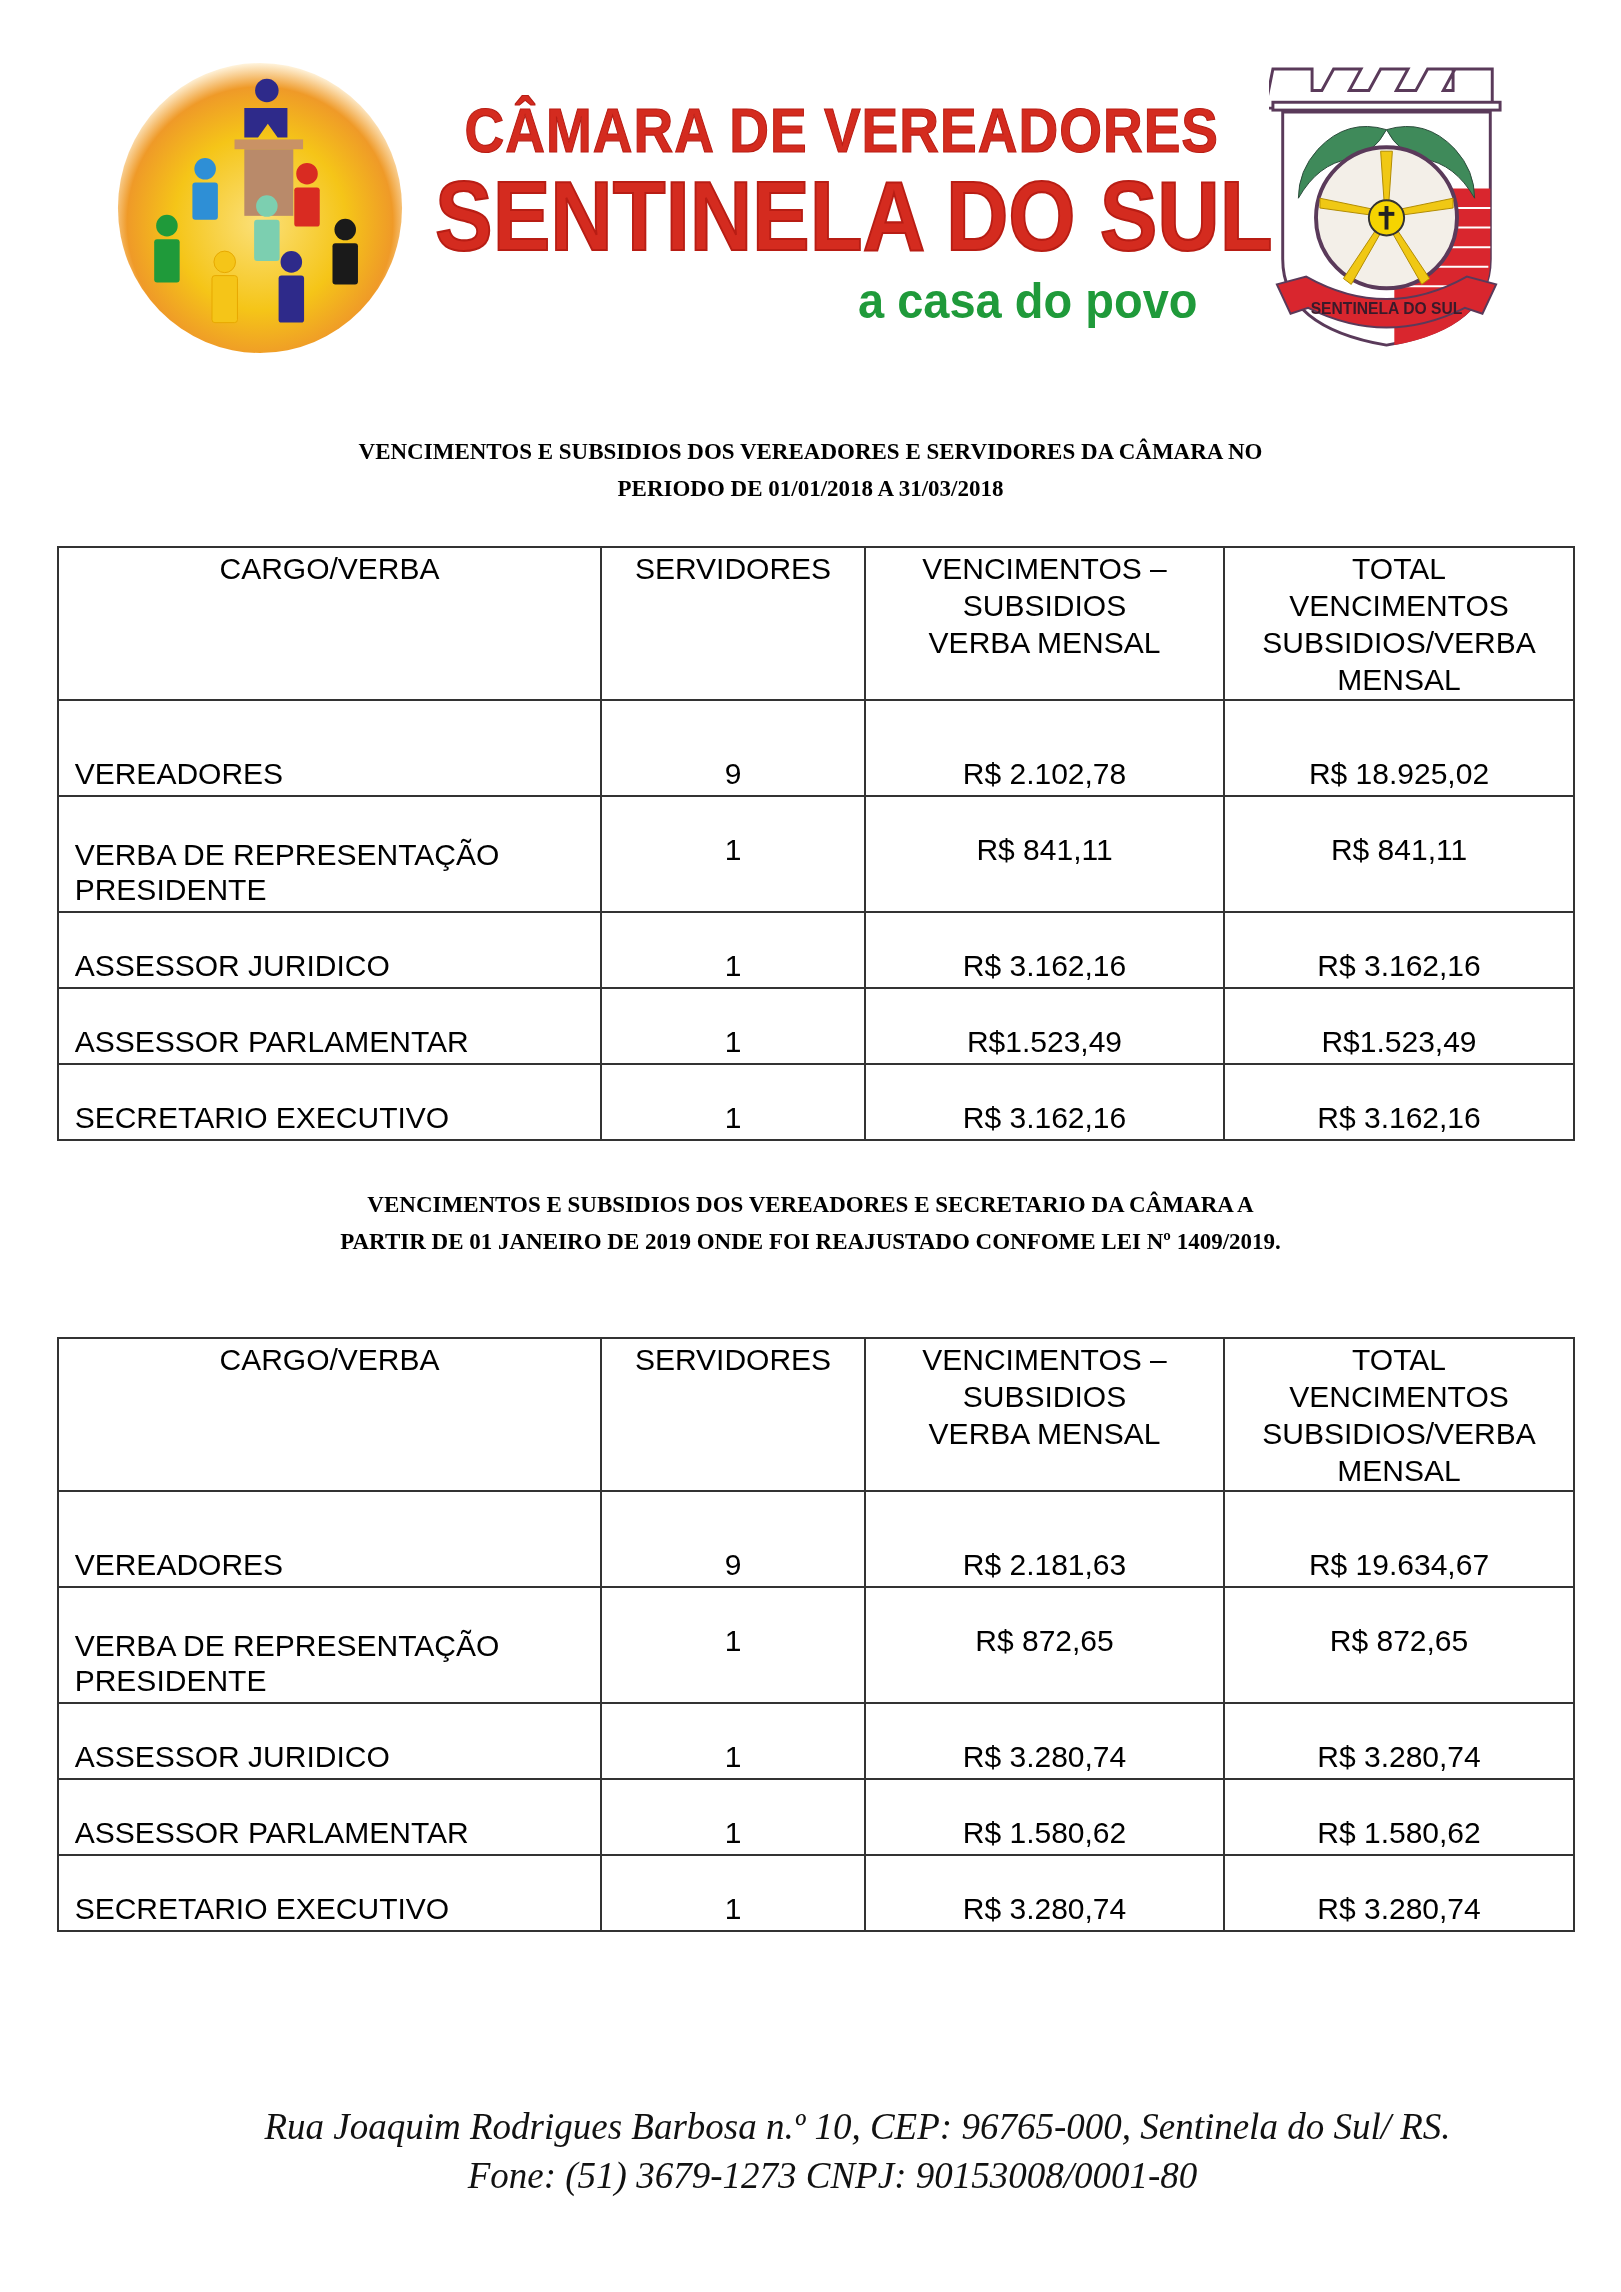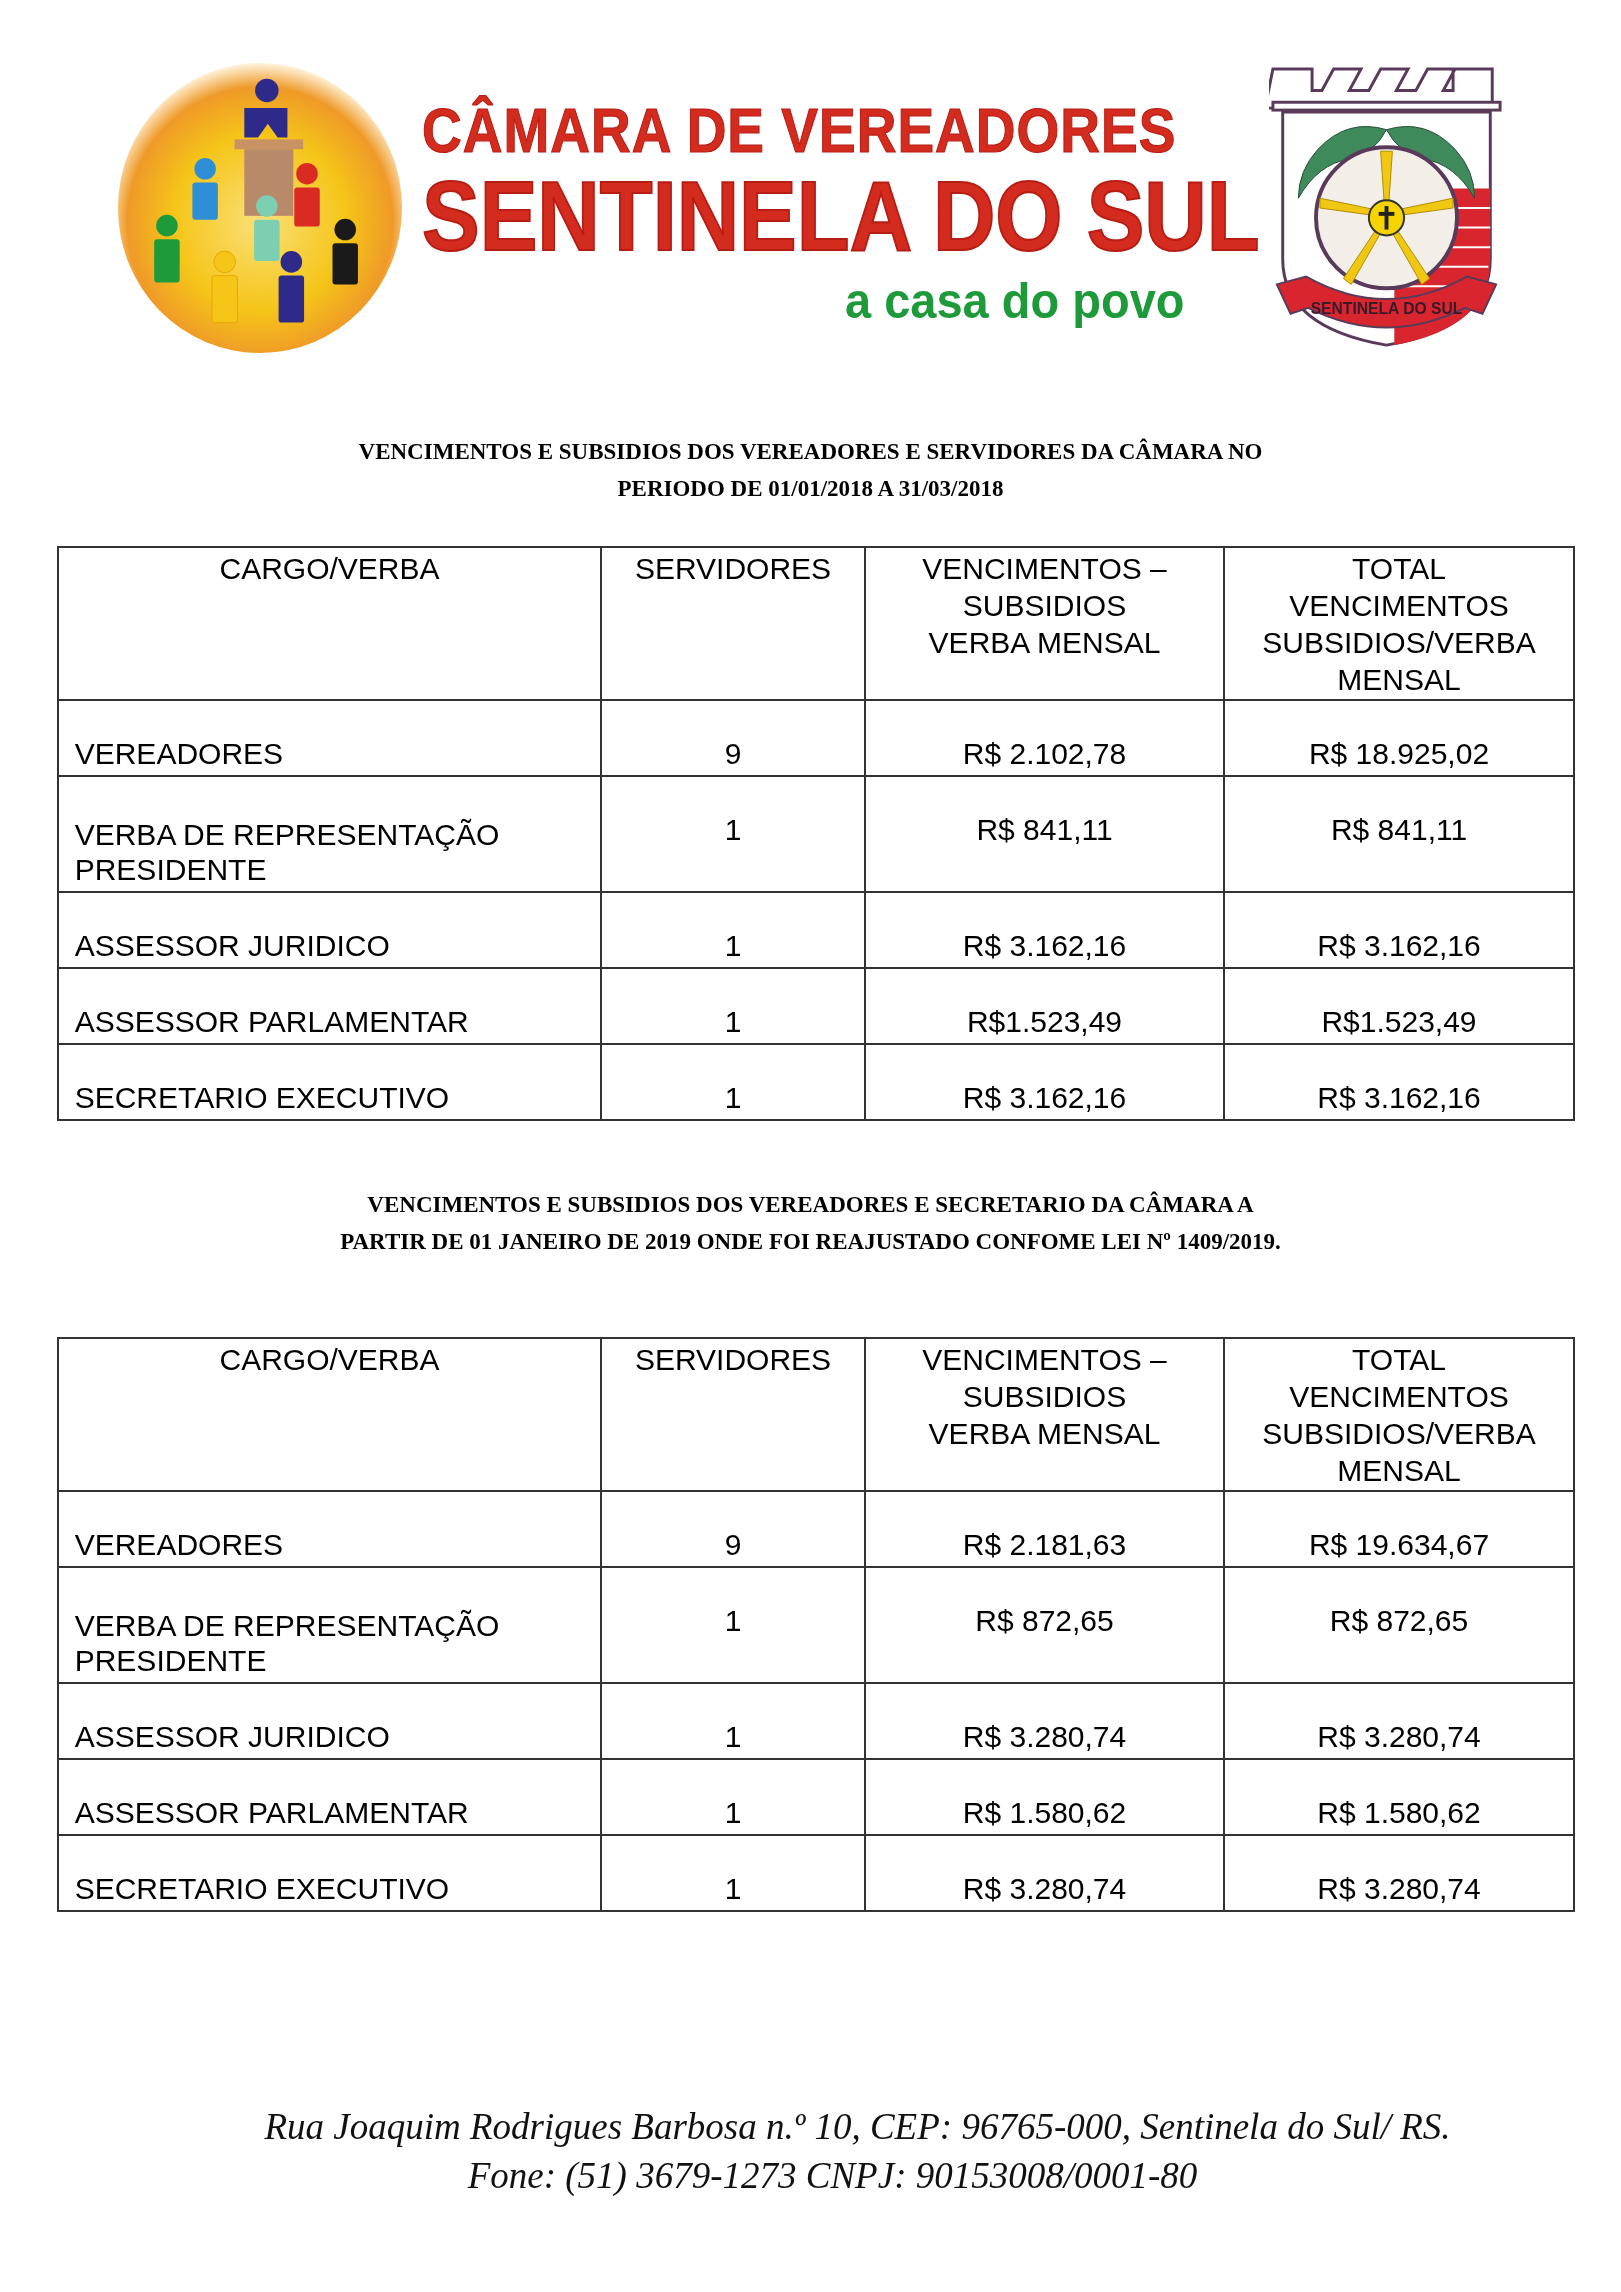--- a/index.html
+++ b/index.html
@@ -1,39 +1,39 @@
 <!DOCTYPE html>
 <html><head>
 <meta charset="utf-8">
 <style>
   html, body { margin: 0; padding: 0; background: #ffffff; }
   body { width: 1621px; height: 2293px; position: relative; overflow: hidden; font-family: "Liberation Sans", sans-serif; color: #000; }
 
   
   .letterhead { position: absolute; left: 0; top: 0; width: 1621px; height: 372px; }
   .logo-left { position: absolute; left: 115px; top: 61px; width: 289px; height: 294px; }
-  .title-block { position: absolute; left: 422px; top: 93px; width: 814px; height: 245px; }
+  .title-block { position: absolute; left: 435px; top: 93px; width: 814px; height: 245px; text-align: right; }
   .title-line1 { position: absolute; left: 0; top: 0; width: 784px; font-family: "Liberation Sans", sans-serif; font-weight: bold; font-size: 55px; letter-spacing: 1px; color: #d42b1f; transform: scaleY(1.15); transform-origin: left top; white-space: nowrap; -webkit-text-stroke: 1px #b81d14; }
   .title-line2 { position: absolute; left: 0; top: 67px; width: 814px; font-family: "Liberation Sans", sans-serif; font-weight: bold; font-size: 94px; color: #d42b1f; transform: scale(0.92, 1.05); transform-origin: left top; white-space: nowrap; letter-spacing: 0px; -webkit-text-stroke: 2px #b81d14; }
   .title-line3 { position: absolute; left: 423px; top: 179px; font-family: "Liberation Sans", sans-serif; font-weight: bold; font-size: 47px; color: #1f9a3a; white-space: nowrap; transform: scaleY(1.05); transform-origin: left top; }
   .crest { position: absolute; left: 1269px; top: 61px; width: 235px; height: 294px; }
 
   
   .heading { position: absolute; left: 0; width: 1621px; text-align: center; font-family: "Liberation Serif", serif; font-weight: bold; font-size: 23px; line-height: 37px; }
   .heading .line { display: block; white-space: nowrap; }
 
   
   .tbl { position: absolute; left: 57px; width: 1515px; border-collapse: collapse; table-layout: fixed; font-family: "Liberation Sans", sans-serif; font-size: 30px; }
   .tbl td, .tbl th { border: 2px solid #333; padding: 0; font-weight: normal; }
   .tbl th { vertical-align: top; text-align: center; line-height: 37px; padding-top: 2px; margin-top: 44px; }
   .tbl td { vertical-align: bottom; line-height: 35px; padding-bottom: 3.9px; }
   .tbl td.cargo { text-align: left; padding-left: 15.7px; }
   .tbl td.num { text-align: center; }
   .tbl tr.head { height: 153px; }
-  .tbl tr.r1 { height: 76px; }
+  .tbl tr.r1 { height: 96px; }
   .tbl tr.r2 { height: 116px; }
   .tbl tr.r3 { height: 76px; }
   .tbl col.c1 { width: 543px; }
   .tbl col.c2 { width: 264px; }
   .tbl col.c3 { width: 359px; }
   .tbl col.c4 { width: 350px; }
   .tbl td.r2cargo { vertical-align: bottom; padding-bottom: 3.9px; }
   .tbl td.r2num { vertical-align: top; padding-top: 35px; }
   .hdr-line { display: block; }
 

